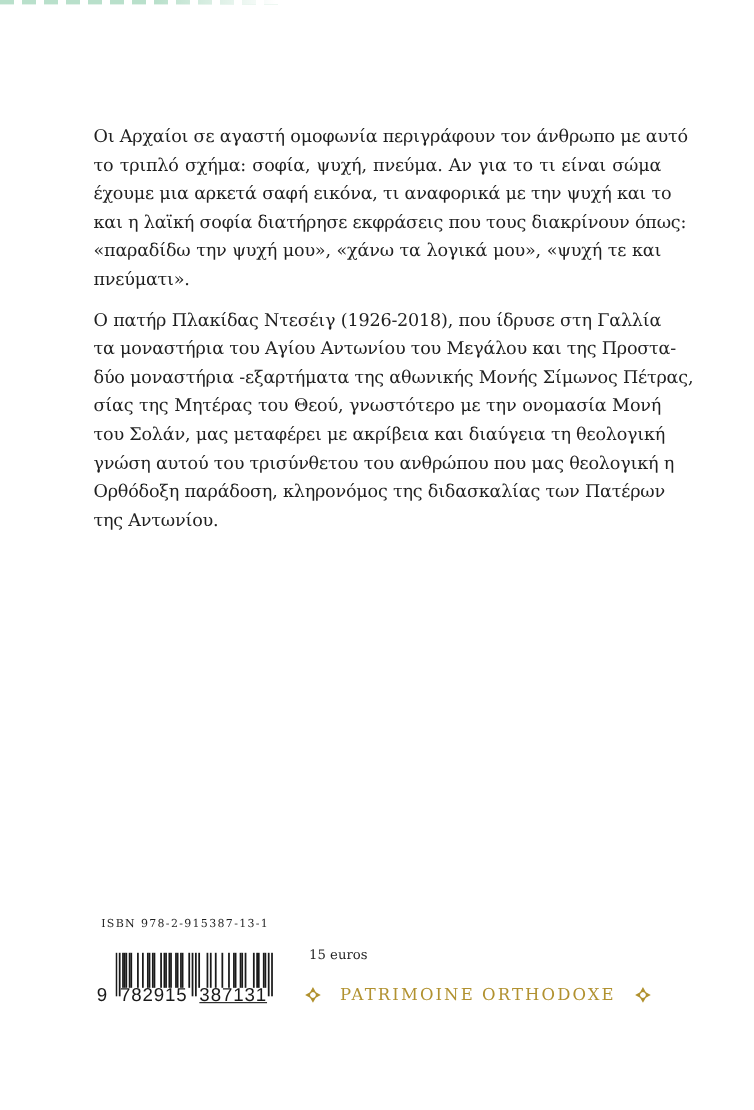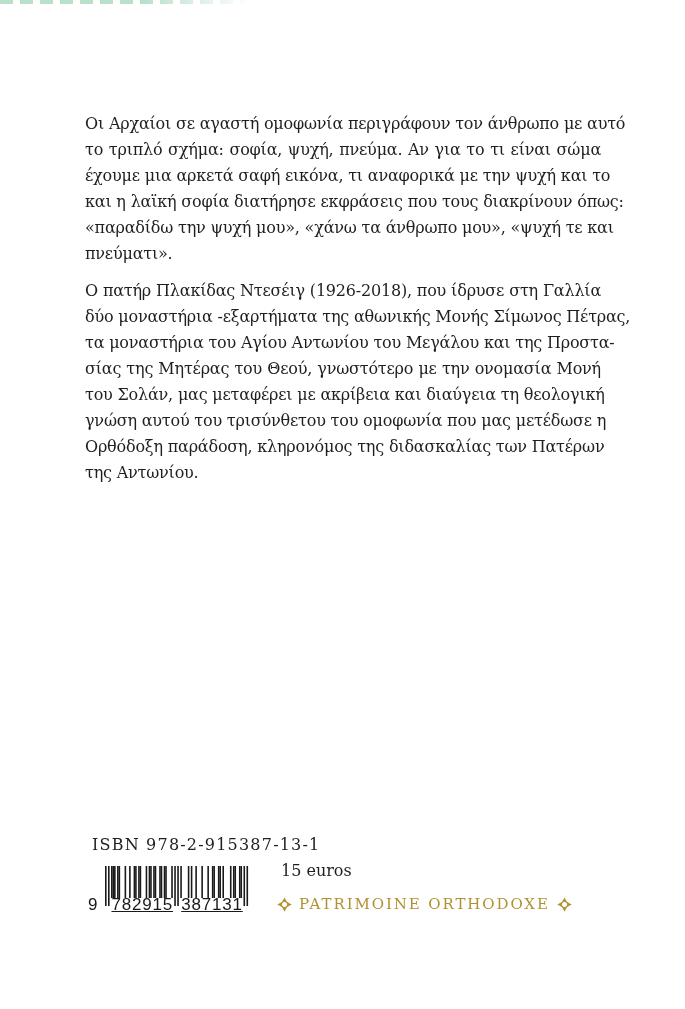--- a/index.html
+++ b/index.html
@@ -30,41 +30,41 @@
     position:absolute;left:85px;top:111px;width:516px;
     font-size:16px;line-height:26px;letter-spacing:-0.2px;
     color:var(--text);
   }
   .para + .para{margin-top:11px;}
   .line{text-align:justify;text-align-last:justify;height:26px;white-space:nowrap;}
   .line.lastline{text-align-last:left;}
   
   .isbn{
     position:absolute;left:92px;top:835px;
-    font-size:16px;letter-spacing:1.2px;font-style:normal;
+    font-size:10px;letter-spacing:1.2px;font-style:normal;
     color:var(--text);
   }
   .barcode{position:absolute;left:88px;top:866px;width:180px;height:50px;}
   .barcode svg{position:absolute;left:17px;top:0;}
   .barcode svg rect{fill:#1a1a1a;}
   .bc-digit{
     position:absolute;top:30px;
     font-family:"Liberation Sans", sans-serif;
     font-size:17px;color:#1a1a1a;line-height:1;
   }
   .bc-first{left:0;}
-  .bc-g1{left:21px;width:64px;text-align:right;letter-spacing:0.8px;text-decoration:underline;}
+  .bc-g1{left:21px;width:64px;text-align:left;letter-spacing:0.8px;}
   .bc-g2{left:92px;width:64px;text-align:center;letter-spacing:0.8px;text-decoration:underline;}
   .price{
     position:absolute;left:281px;top:861px;
-    font-size:16px;color:var(--text);
+    font-size:12px;color:var(--text);
   }
   .publisher{
     position:absolute;left:277px;top:895px;
-    display:flex;align-items:center;gap:7px;
+    display:flex;align-items:center;gap:17px;
     color:var(--gold);
   }
   .publisher .pub-name{
     font-size:15px;letter-spacing:1.9px;white-space:nowrap;
   }
   .cross{width:15px;height:15px;flex:0 0 auto;}
   .cross polygon{fill:var(--gold);}
 </style>
 </head>
 <body>
@@ -72,30 +72,30 @@
 <div class="page">
 
   <div class="dashes"></div>
 
   <div class="text-block">
       <div class="para">
         <div class="line">Οι Αρχαίοι σε αγαστή ομοφωνία περιγράφουν τον άνθρωπο με αυτό</div>
         <div class="line">το τριπλό σχήμα: σοφία, ψυχή, πνεύμα. Αν για το τι είναι σώμα</div>
         <div class="line">έχουμε μια αρκετά σαφή εικόνα, τι αναφορικά με την ψυχή και το</div>
         <div class="line">και η λαϊκή σοφία διατήρησε εκφράσεις που τους διακρίνουν όπως:</div>
-        <div class="line">«παραδίδω την ψυχή μου», «χάνω τα άνθρωπο μου», «ψυχή τε και</div>
+        <div class="line">«παραδίδω την ψυχή μου», «χάνω τα λογικά μου», «ψυχή τε και</div>
         <div class="line lastline">πνεύματι».</div>
       </div>
       <div class="para">
         <div class="line">Ο πατήρ Πλακίδας Ντεσέιγ (1926-2018), που ίδρυσε στη Γαλλία</div>
+        <div class="line">τα μοναστήρια του Αγίου Αντωνίου του Μεγάλου και της Προστα-</div>
         <div class="line">δύο μοναστήρια -εξαρτήματα της αθωνικής Μονής Σίμωνος Πέτρας,</div>
-        <div class="line">τα μοναστήρια του Αγίου Αντωνίου του Μεγάλου και της Προστα-</div>
         <div class="line">σίας της Μητέρας του Θεού, γνωστότερο με την ονομασία Μονή</div>
         <div class="line">του Σολάν, μας μεταφέρει με ακρίβεια και διαύγεια τη θεολογική</div>
-        <div class="line">γνώση αυτού του τρισύνθετου του ομοφωνία που μας μετέδωσε η</div>
+        <div class="line">γνώση αυτού του τρισύνθετου του ανθρώπου που μας θεολογική η</div>
         <div class="line">Ορθόδοξη παράδοση, κληρονόμος της διδασκαλίας των Πατέρων</div>
         <div class="line lastline">της Αντωνίου.</div>
       </div>
     </div>
 
   <div class="isbn">ISBN 978-2-915387-13-1</div>
 
   <div class="barcode">
     <svg width="144" height="40" viewBox="0 0 144 40">
         <rect x="0.00" y="0" width="1.59" height="40"></rect>

